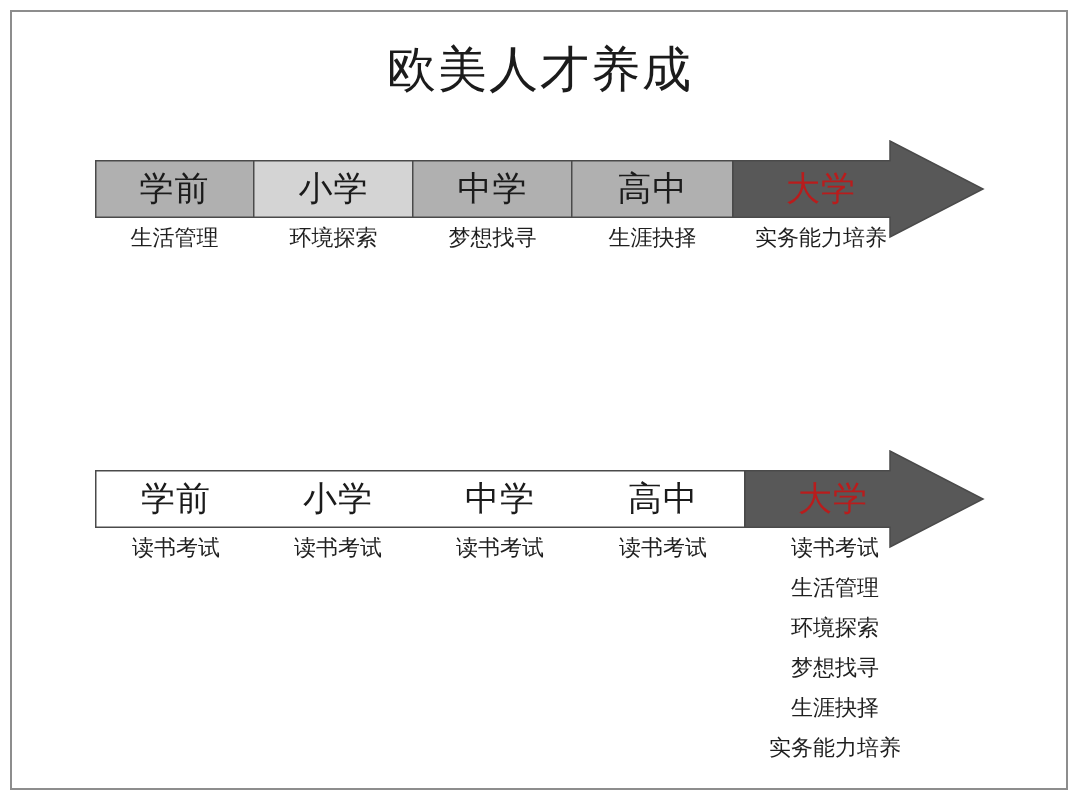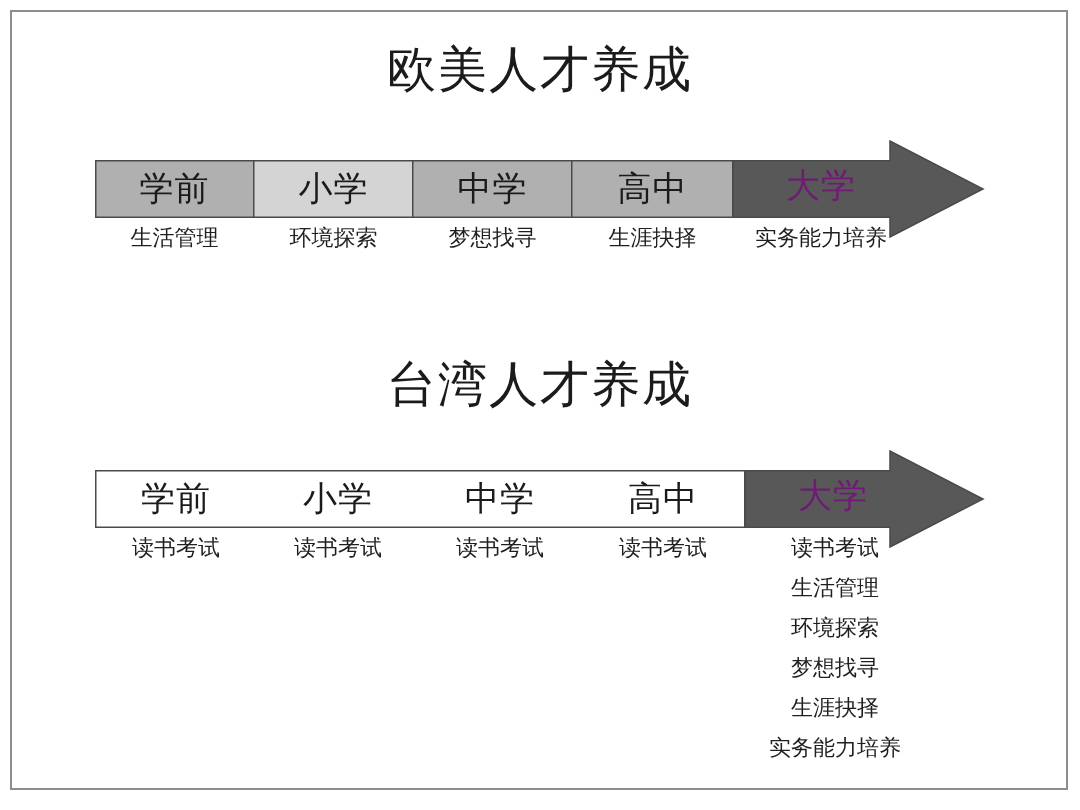--- a/index.html
+++ b/index.html
@@ -80,21 +80,21 @@
     top: 20px;
     height: 57px;
     line-height: 57px;
     text-align: center;
     font-size: 34px;
     letter-spacing: 1px;
     white-space: nowrap;
     pointer-events: none;
   }
   .seg-label.on-light { color: #1b1b1b; }
-  .seg-label.on-dark  { color: #701a75; font-family: Liberation Mono, monospace; }
+  .seg-label.on-dark  { color: #b91c1c; }
 
   .sub-label {
     position: absolute;
     text-align: center;
     font-size: 22px;
     line-height: 32px;
     color: #1f1f1f;
     white-space: nowrap;
   }
 
@@ -138,21 +138,20 @@
       <div class="seg-label on-dark" style="left:638px;width:176px;">大学</div>
     </div>
 
     <div class="sub-label" style="left:0px;top:82px;width:159px;">生活管理</div>
     <div class="sub-label" style="left:159px;top:82px;width:159px;">环境探索</div>
     <div class="sub-label" style="left:318px;top:82px;width:159px;">梦想找寻</div>
     <div class="sub-label" style="left:477px;top:82px;width:161px;">生涯抉择</div>
     <div class="sub-label" style="left:638px;top:82px;width:176px;">实务能力培养</div>
   </div>
 
-  <div class="section-title" id="title-2">台湾人才养成</div>
 
   <div class="arrow-wrap" id="arrow-wrap-2">
     <div class="arrow-row">
       <svg class="arrow-svg" width="890" height="110" viewBox="0 0 890 110">
 
         <rect x="0.75" y="20.75" width="649" height="56.5" fill="#ffffff" stroke="#4a4a4a" stroke-width="1.5"></rect>
 
         <path d="M 650 20.75 L 795 20.75 L 795 1 L 888 49 L 795 97 L 795 77.25 L 650 77.25 Z" fill="#585858" stroke="#4a4a4a" stroke-width="1.5" stroke-linejoin="miter"></path>
       </svg>
 

